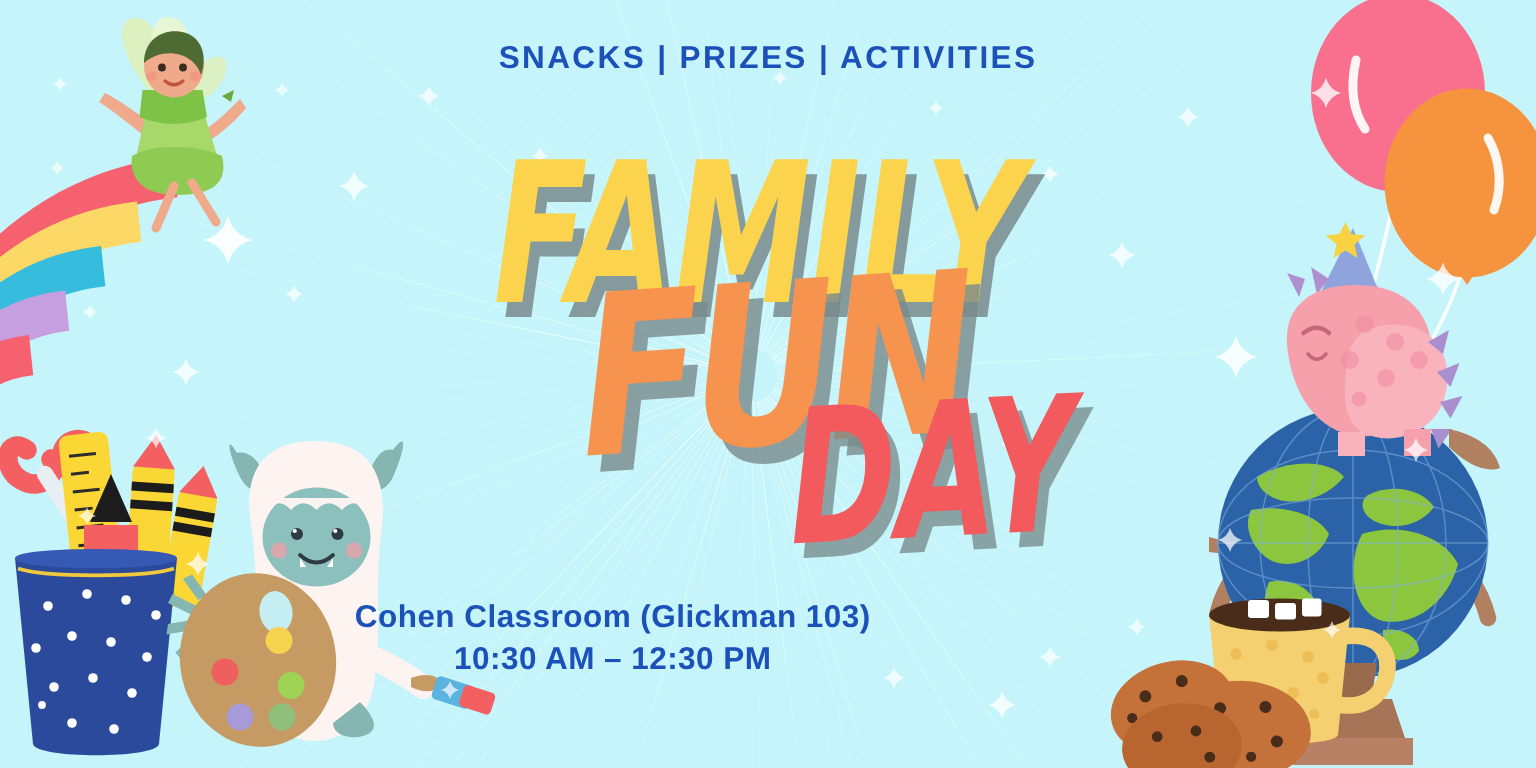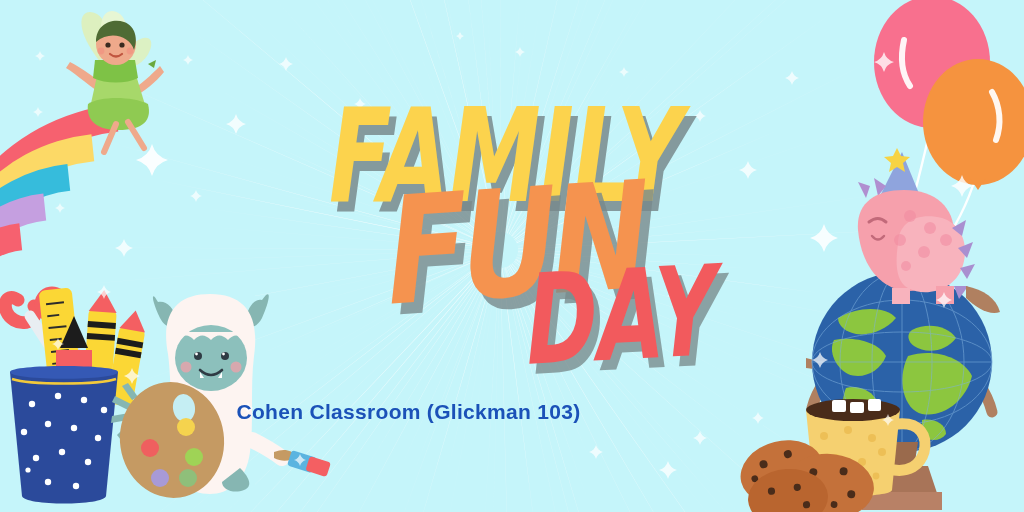--- a/index.html
+++ b/index.html
@@ -456,23 +456,25 @@
         <path d="M596,445 Q597.54,450.46 603,452 Q597.54,453.54 596,459 Q594.46,453.54 589,452 Q594.46,450.46 596,445 Z" fill="#ffffff" opacity="0.71"></path>
         <path d="M668,461 Q669.98,468.02 677,470 Q669.98,471.98 668,479 Q666.02,471.98 659,470 Q666.02,468.02 668,461 Z" fill="#ffffff" opacity="0.75"></path>
         <path d="M460,32 Q460.88,35.12 464,36 Q460.88,36.88 460,40 Q459.12,36.88 456,36 Q459.12,35.12 460,32 Z" fill="#ffffff" opacity="0.64"></path>
         <path d="M888,414 Q889.32,418.68 894,420 Q889.32,421.32 888,426 Q886.68,421.32 882,420 Q886.68,418.68 888,414 Z" fill="#ffffff" opacity="0.69"></path>
         <path d="M944,292 Q945.76,298.24 952,300 Q945.76,301.76 944,308 Q942.24,301.76 936,300 Q942.24,298.24 944,292 Z" fill="#ffffff" opacity="0.73"></path>
         <path d="M40,51 Q41.1,54.9 45,56 Q41.1,57.1 40,61 Q38.9,57.1 35,56 Q38.9,54.9 40,51 Z" fill="#ffffff" opacity="0.66"></path>
         <path d="M188,55 Q189.1,58.9 193,60 Q189.1,61.1 188,65 Q186.9,61.1 183,60 Q186.9,58.9 188,55 Z" fill="#ffffff" opacity="0.66"></path>
       </g>
   </svg>
 
+  <div class="eyebrow">SNACKS | PRIZES | ACTIVITIES</div>
 
   <div class="title-wrap">
     <div class="word w-family">FAMILY</div>
     <div class="word w-fun">FUN</div>
     <div class="word w-day">DAY</div>
   </div>
 
   <div class="details">
     <div>Cohen Classroom (Glickman 103)</div>
+    <div>10:30 AM – 12:30 PM</div>
   </div>
 </div>
 
 </body></html>

